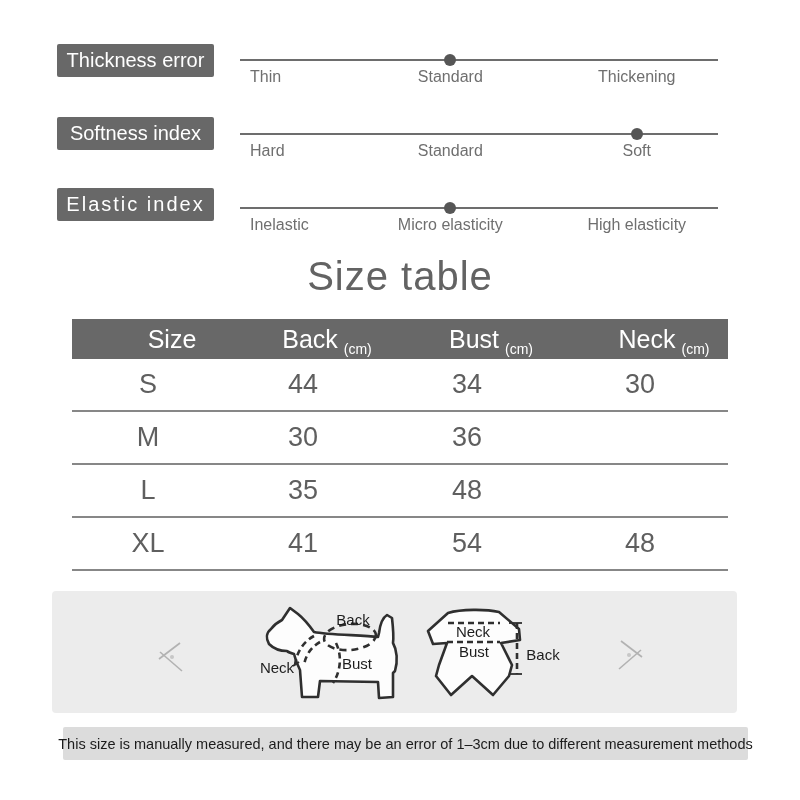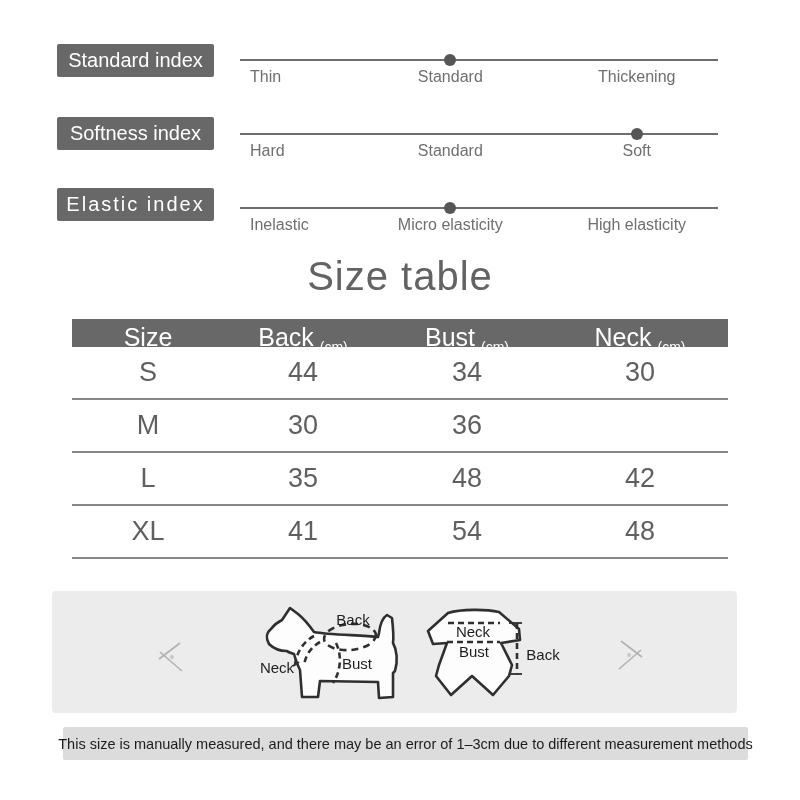--- a/index.html
+++ b/index.html
@@ -19,22 +19,22 @@
   .opt.left{left:10px;}
   .opt.mid{left:44%;transform:translateX(-50%);}
   .opt.right{left:83%;transform:translateX(-50%);}
 
   
   .title{position:absolute;top:254px;left:0;width:100%;text-align:center;
          font-size:40px;font-weight:normal;color:#636363;letter-spacing:1px;}
 
   
   .stable{position:absolute;left:72px;top:319px;width:656px;}
-  .thead{display:grid;grid-template-columns:152px 158px 170px 176px;height:28px;
-         background:#686868;color:#ffffff;}
+  .thead{display:grid;grid-template-columns:152px 158px 170px 176px;height:40px;
+         background:#686868;color:#ffffff;padding-left:24px;}
   .thead .hcell{display:flex;align-items:center;justify-content:center;font-size:25px;}
   .unit{font-size:14px;margin-left:6px;margin-top:20px;}
   .trow{display:grid;grid-template-columns:152px 158px 170px 176px;height:51px;
         border-bottom:2px solid #878787;color:#5f5f5f;}
   .trow .cell{display:flex;align-items:center;justify-content:center;font-size:27px;}
 
   
   .panel{position:absolute;left:52px;top:591px;width:685px;height:122px;
          background:#ececec;border-radius:4px;}
   .panel svg{position:absolute;overflow:visible;}
@@ -47,21 +47,21 @@
   
   .note{position:absolute;left:52px;top:727px;width:685px;height:33px;background:#dcdcdc;
         display:flex;align-items:center;justify-content:center;font-size:14.5px;
         color:#1c1c1c;border-radius:2px;white-space:nowrap;margin-left:11px;}
 </style>
 </head>
 <body>
 
 <div class="page">
 
-  <div class="idx-label" style="top:44px">Standard index</div>
+  <div class="idx-label" style="top:44px">Thickness error</div>
   <div class="idx-label" style="top:117px">Softness index</div>
   <div class="idx-label spaced" style="top:188px">Elastic index</div>
 
   <div class="track" style="top:44px">
     <div class="track-line"></div>
     <div class="dot" style="left: 44%;"></div>
     <span class="opt left">Thin</span>
     <span class="opt mid">Standard</span>
     <span class="opt right">Thickening</span>
   </div>
@@ -111,21 +111,20 @@
     </div>
     <div class="trow">
       <div class="cell">M</div>
       <div class="cell">30</div>
       <div class="cell">36</div>
     </div>
     <div class="trow">
       <div class="cell">L</div>
       <div class="cell">35</div>
       <div class="cell">48</div>
-      <div class="cell">42</div>
     </div>
     <div class="trow">
       <div class="cell">XL</div>
       <div class="cell">41</div>
       <div class="cell">54</div>
       <div class="cell">48</div>
     </div>
   </div>
 
   <div class="panel">

